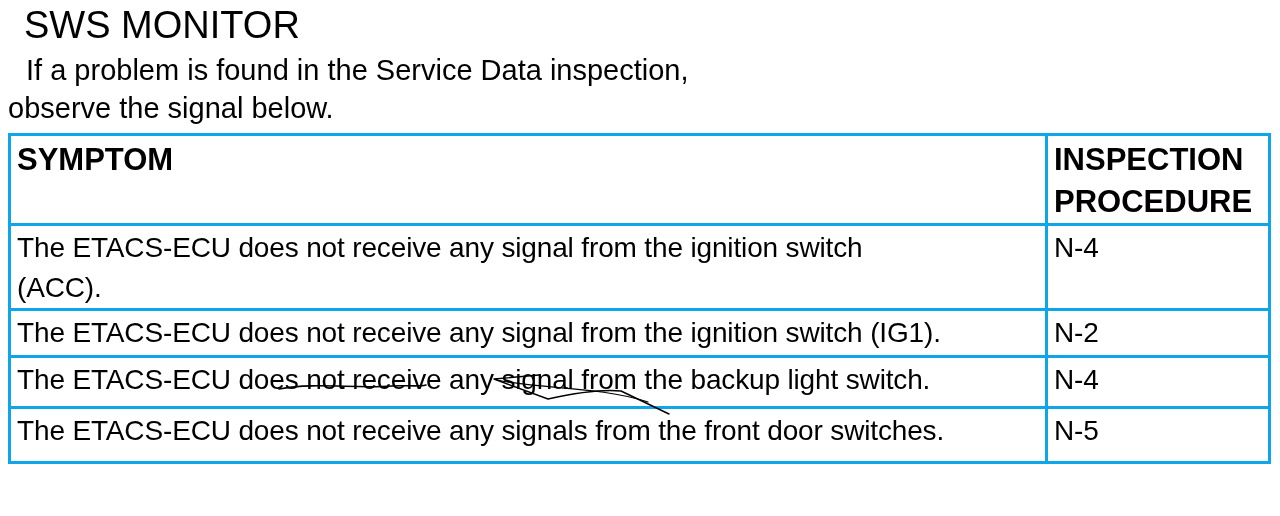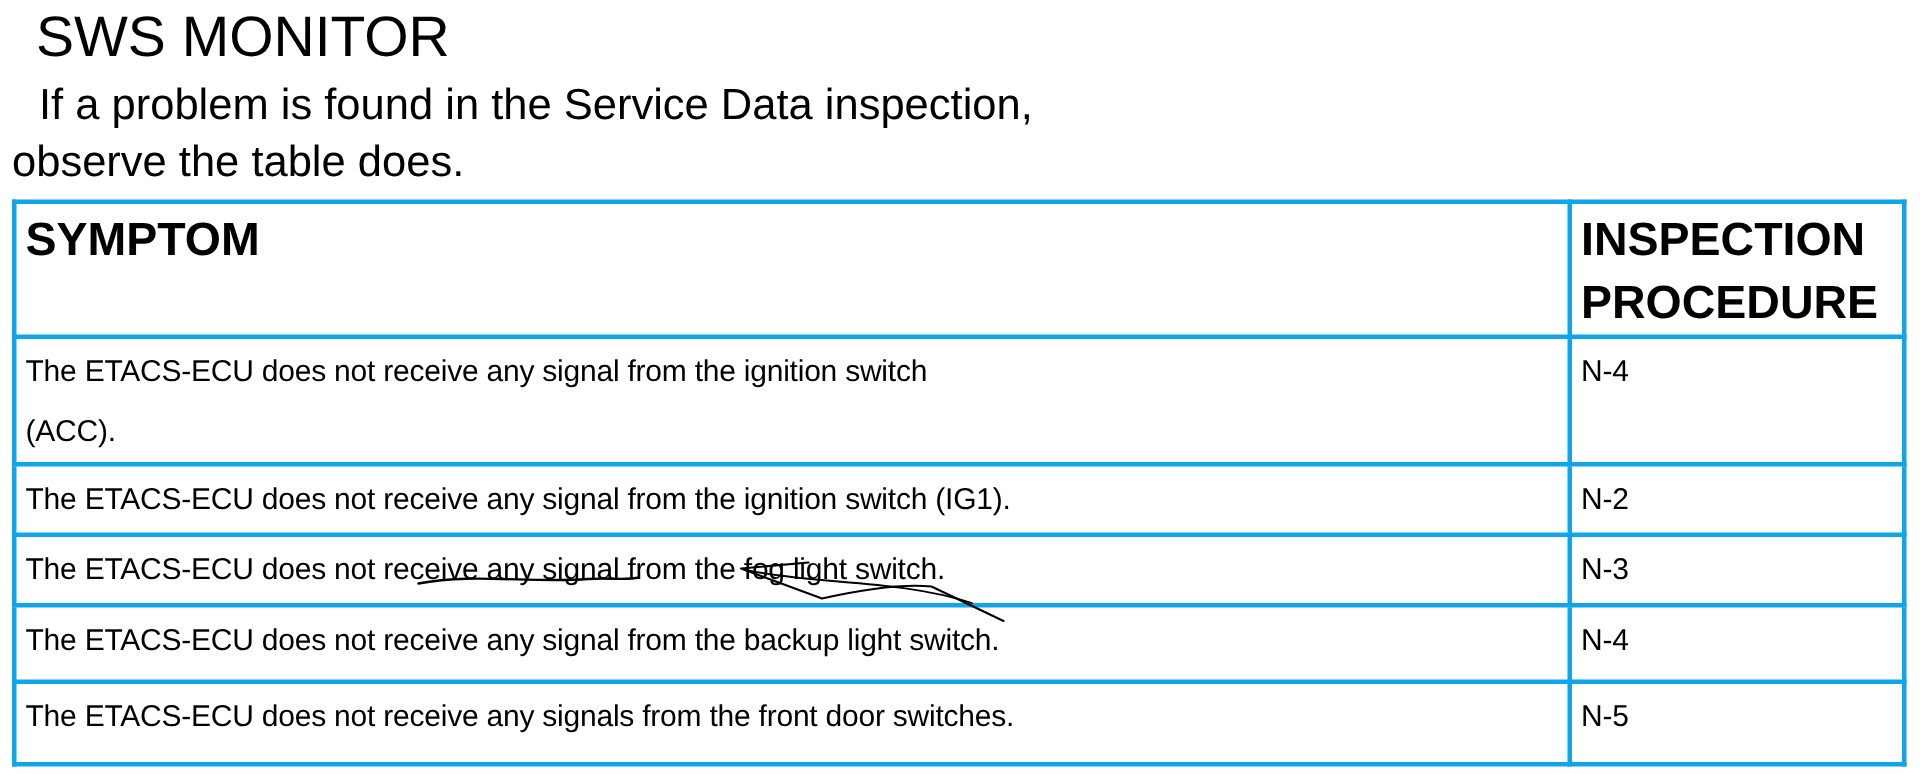--- a/index.html
+++ b/index.html
@@ -37,21 +37,21 @@
     vertical-align: top;
     text-align: left;
   }
   .symptom-table th {
     font-size: 31px;
     font-weight: bold;
     padding: 3px 6px 0 6px;
     line-height: 1.35;
   }
   .symptom-table td {
-    font-size: 20px;
+    font-size: 28px;
     font-weight: normal;
     padding: 2px 2px 0 6px;
     line-height: 40px;
     letter-spacing: -0.15px;
     white-space: pre-line;
   }
   tr.hdr    { height: 85px; }
   tr.row-1  { height: 82px; }
   tr.row-2  { height: 47px; }
   tr.row-3  { height: 47px; }
@@ -64,44 +64,40 @@
     pointer-events: none;
   }
 </style>
 </head>
 <body>
 
 <div class="page">
 
   <div class="title">SWS MONITOR</div>
   <div class="intro-line1">If a problem is found in the Service Data inspection,</div>
-  <div class="intro-line2">observe the table does.</div>
+  <div class="intro-line2">observe the signal below.</div>
 
   <table class="symptom-table">
     <colgroup>
       <col style="width:1037px">
       <col style="width:223px">
     </colgroup>
     <tbody>
       <tr class="hdr">
         <th>SYMPTOM</th>
         <th>INSPECTION PROCEDURE</th>
       </tr>
       <tr class="row-1">
         <td>The ETACS-ECU does not receive any signal from the ignition switch
 (ACC).</td>
         <td>N-4</td>
       </tr>
       <tr class="row-2">
         <td>The ETACS-ECU does not receive any signal from the ignition switch (IG1).</td>
         <td>N-2</td>
-      </tr>
-      <tr class="row-3">
-        <td>The ETACS-ECU does not receive any signal from the fog light switch.</td>
-        <td>N-3</td>
       </tr>
       <tr class="row-4">
         <td>The ETACS-ECU does not receive any signal from the backup light switch.</td>
         <td>N-4</td>
       </tr>
       <tr class="row-5">
         <td>The ETACS-ECU does not receive any signals from the front door switches.</td>
         <td>N-5</td>
       </tr>
     </tbody>

